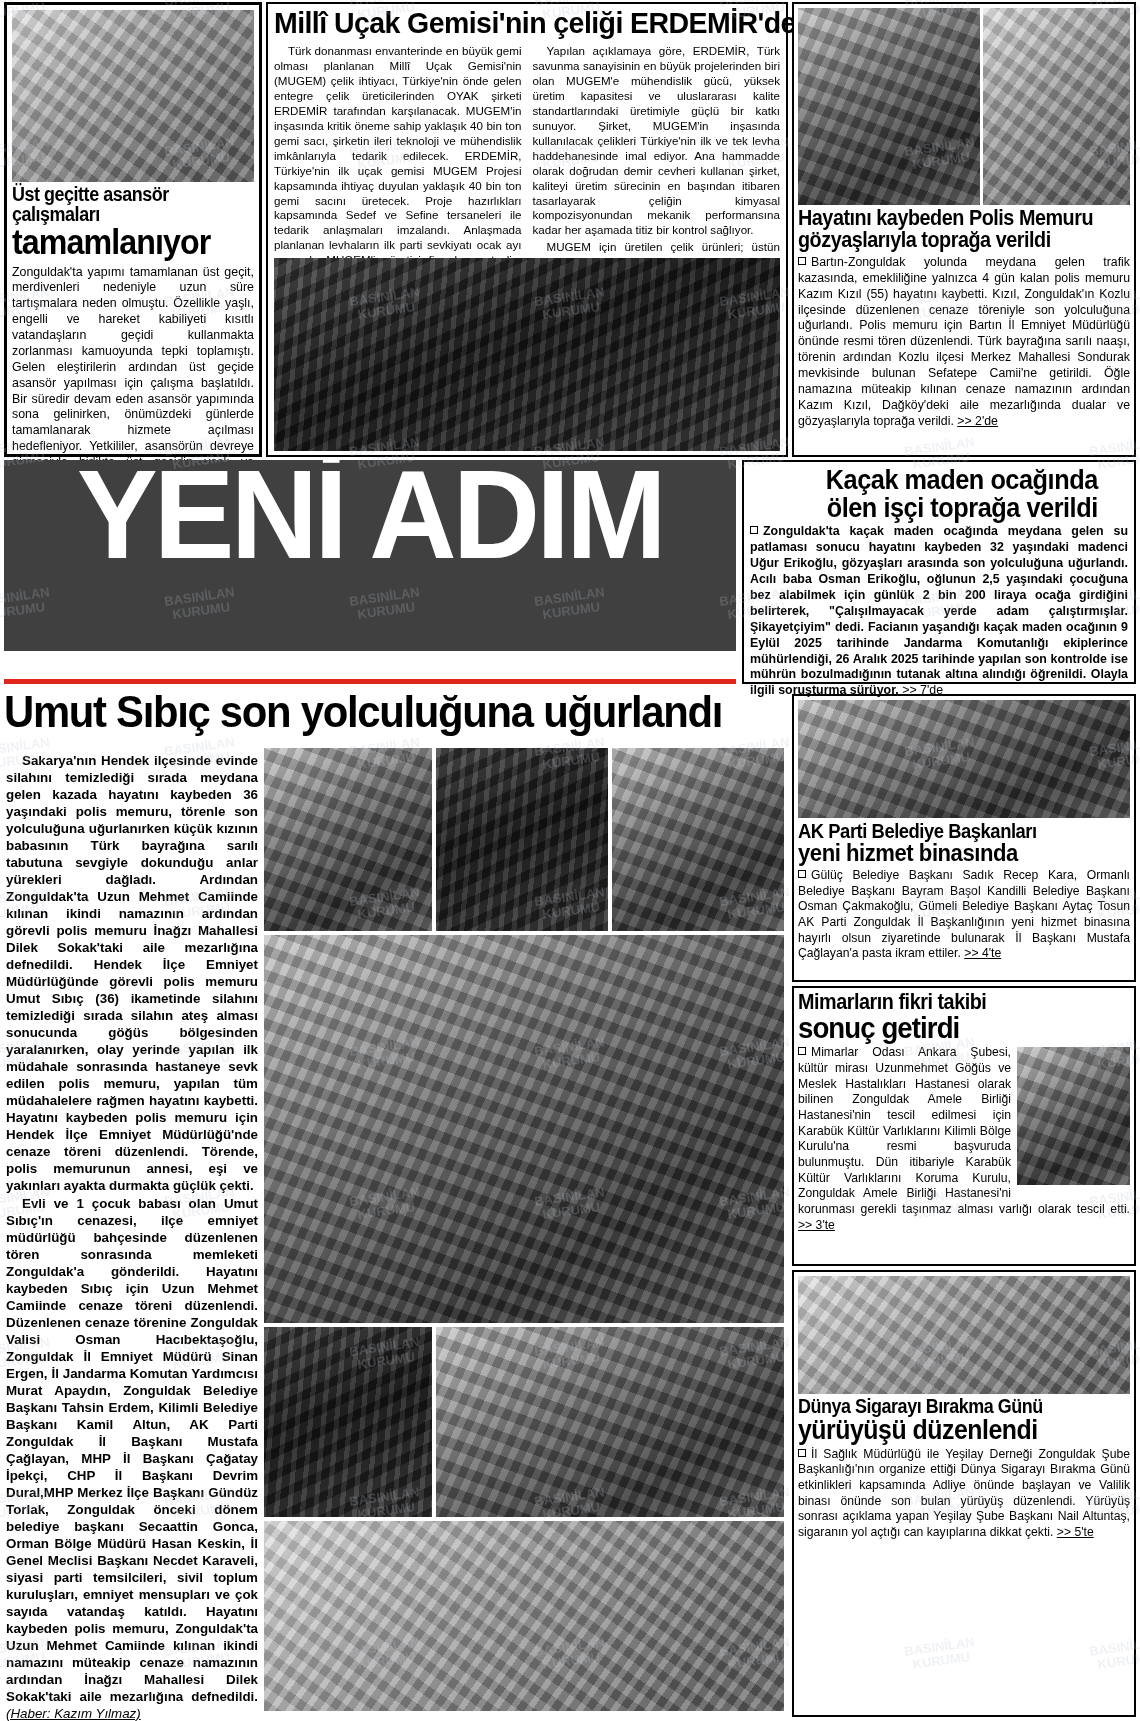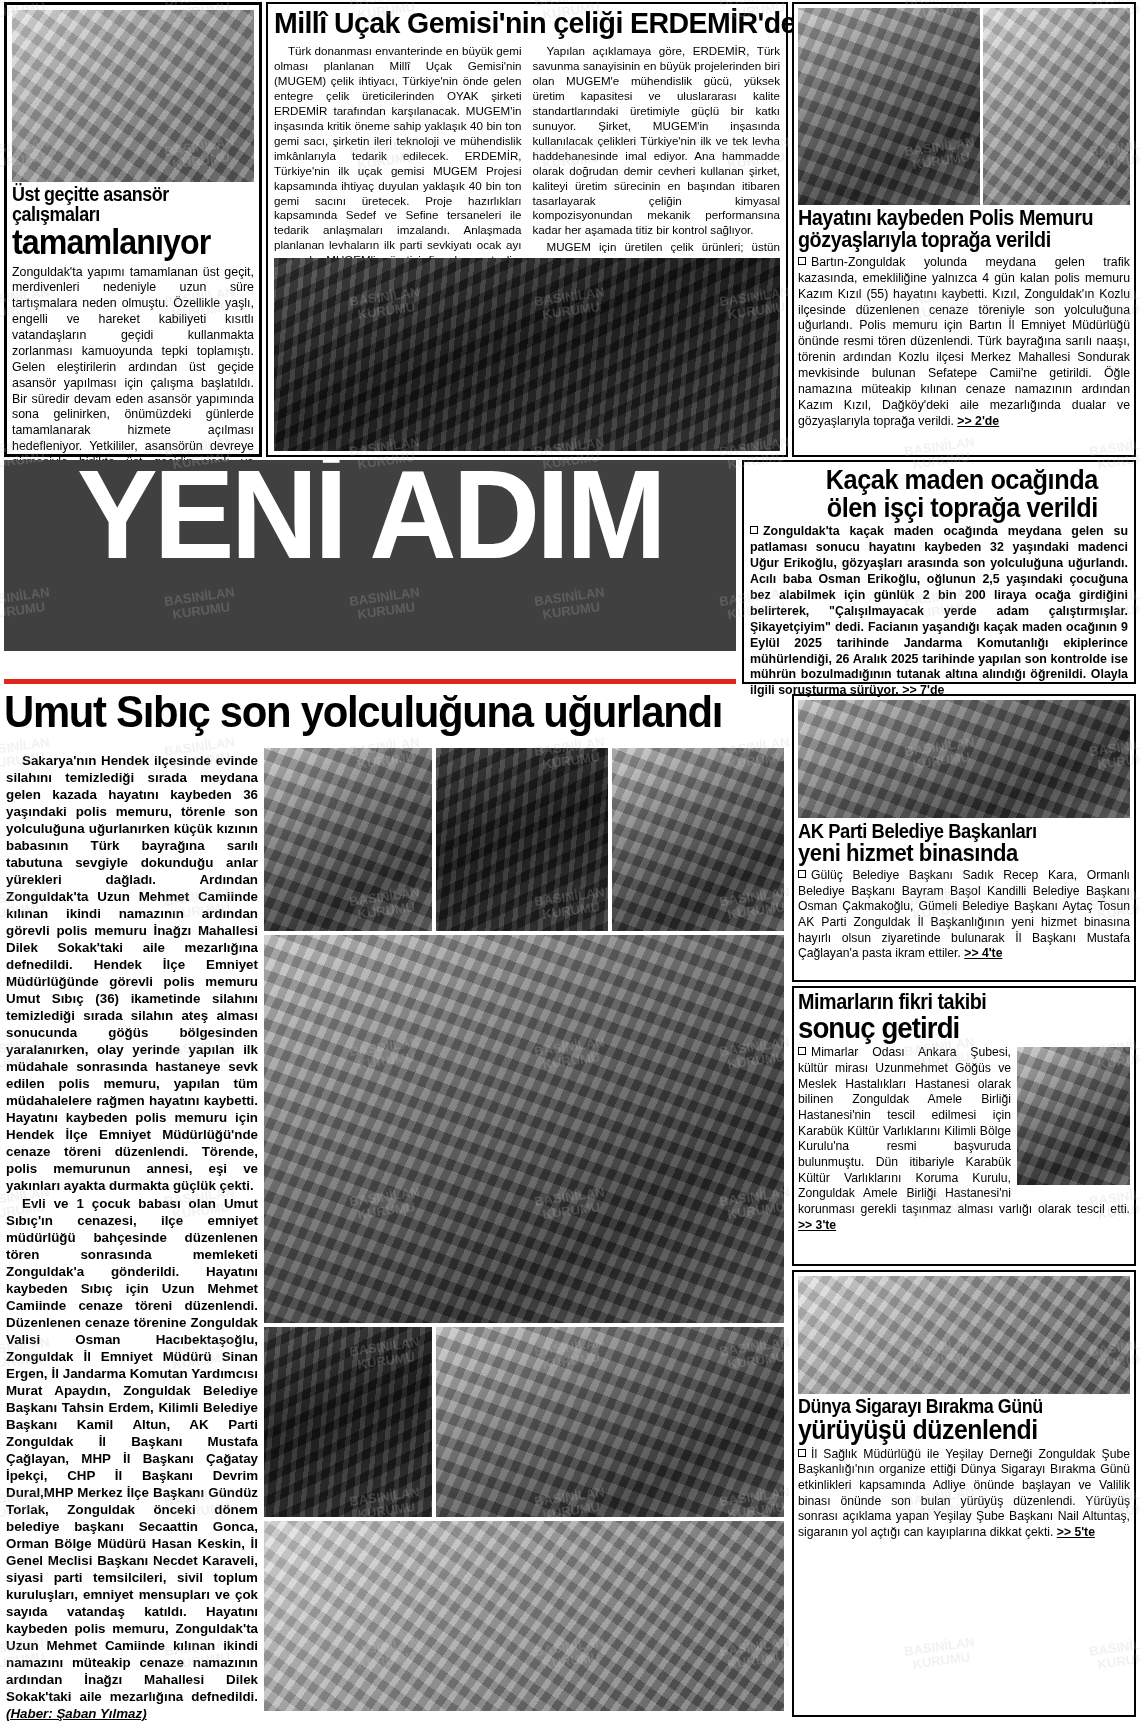--- a/index.html
+++ b/index.html
@@ -56,21 +56,21 @@
       repeating-linear-gradient(-25deg, rgba(0,0,0,.28) 0 9px, rgba(255,255,255,.05) 9px 20px),
       linear-gradient(160deg,#4a4a4a 0%, #1c1c1c 45%, #3a3a3a 100%);
   }
   .photo.light::before {
     background:
       repeating-linear-gradient(125deg, rgba(255,255,255,.18) 0 6px, rgba(0,0,0,.10) 6px 14px),
       repeating-linear-gradient(35deg, rgba(0,0,0,.12) 0 10px, rgba(255,255,255,.14) 10px 21px),
       linear-gradient(140deg,#e2e2e2 0%, #9a9a9a 40%, #5e5e5e 85%);
   }
   .ref {
-    font-weight: bold;
+    font-weight: normal;
     text-decoration: underline;
     white-space: nowrap;
     margin-top: 48px;
   }
   .bullet-sq {
     display: inline-block;
     width: 8px; height: 8px;
     border: 1.5px solid #000;
     margin-right: 5px;
     vertical-align: 1px;
@@ -364,21 +364,21 @@
       <span class="bullet-sq"></span><span>Zonguldak'ta kaçak maden ocağında meydana gelen su patlaması sonucu hayatını kaybeden 32 yaşındaki madenci Uğur Erikoğlu, gözyaşları arasında son yolculuğuna uğurlandı. Acılı baba Osman Erikoğlu, oğlunun 2,5 yaşındaki çocuğuna bez alabilmek için günlük 2 bin 200 liraya ocağa girdiğini belirterek, "Çalışılmayacak yerde adam çalıştırmışlar. Şikayetçiyim" dedi. Facianın yaşandığı kaçak maden ocağının 9 Eylül 2025 tarihinde Jandarma Komutanlığı ekiplerince mühürlendiği, 26 Aralık 2025 tarihinde yapılan son kontrolde ise mührün bozulmadığının tutanak altına alındığı öğrenildi. Olayla ilgili soruşturma sürüyor.</span>
       <span class="ref">&gt;&gt; 7'de</span>
     </div>
   </div>
 
   <div id="main-headline">Umut Sıbıç son yolculuğuna uğurlandı</div>
 
   <div id="main-text" class="body-text">
     <p>Sakarya'nın Hendek ilçesinde evinde silahını temizlediği sırada meydana gelen kazada hayatını kaybeden 36 yaşındaki polis memuru, törenle son yolculuğuna uğurlanırken küçük kızının babasının Türk bayrağına sarılı tabutuna sevgiyle dokunduğu anlar yürekleri dağladı. Ardından Zonguldak'ta Uzun Mehmet Camiinde kılınan ikindi namazının ardından görevli polis memuru İnağzı Mahallesi Dilek Sokak'taki aile mezarlığına defnedildi. Hendek İlçe Emniyet Müdürlüğünde görevli polis memuru Umut Sıbıç (36) ikametinde silahını temizlediği sırada silahın ateş alması sonucunda göğüs bölgesinden yaralanırken, olay yerinde yapılan ilk müdahale sonrasında hastaneye sevk edilen polis memuru, yapılan tüm müdahalelere rağmen hayatını kaybetti. Hayatını kaybeden polis memuru için Hendek İlçe Emniyet Müdürlüğü'nde cenaze töreni düzenlendi. Törende, polis memurunun annesi, eşi ve yakınları ayakta durmakta güçlük çekti.</p>
     <p><span>Evli ve 1 çocuk babası olan Umut Sıbıç'ın cenazesi, ilçe emniyet müdürlüğü bahçesinde düzenlenen tören sonrasında memleketi Zonguldak'a gönderildi. Hayatını kaybeden Sıbıç için Uzun Mehmet Camiinde cenaze töreni düzenlendi. Düzenlenen cenaze törenine Zonguldak Valisi Osman Hacıbektaşoğlu, Zonguldak İl Emniyet Müdürü Sinan Ergen, İl Jandarma Komutan Yardımcısı Murat Apaydın, Zonguldak Belediye Başkanı Tahsin Erdem, Kilimli Belediye Başkanı Kamil Altun, AK Parti Zonguldak İl Başkanı Mustafa Çağlayan, MHP İl Başkanı Çağatay İpekçi, CHP İl Başkanı Devrim Dural,MHP Merkez İlçe Başkanı Gündüz Torlak, Zonguldak önceki dönem belediye başkanı Secaattin Gonca, Orman Bölge Müdürü Hasan Keskin, İl Genel Meclisi Başkanı Necdet Karaveli, siyasi parti temsilcileri, sivil toplum kuruluşları, emniyet mensupları ve çok sayıda vatandaş katıldı. Hayatını kaybeden polis memuru, Zonguldak'ta Uzun Mehmet Camiinde kılınan ikindi namazını müteakip cenaze namazının ardından İnağzı Mahallesi Dilek Sokak'taki aile mezarlığına defnedildi.</span>
-      <span class="ref">(Haber: Şaban Yılmaz)</span>
+      <span class="ref">(Haber: Kazım Yılmaz)</span>
     </p>
   </div>
 
   <div id="main-photos">
     <div id="mp-row1">
       <div class="a photo"></div>
       <div class="b photo dark"></div>
       <div class="c photo"></div>
     </div>
     <div id="mp-big" class="photo"></div>

